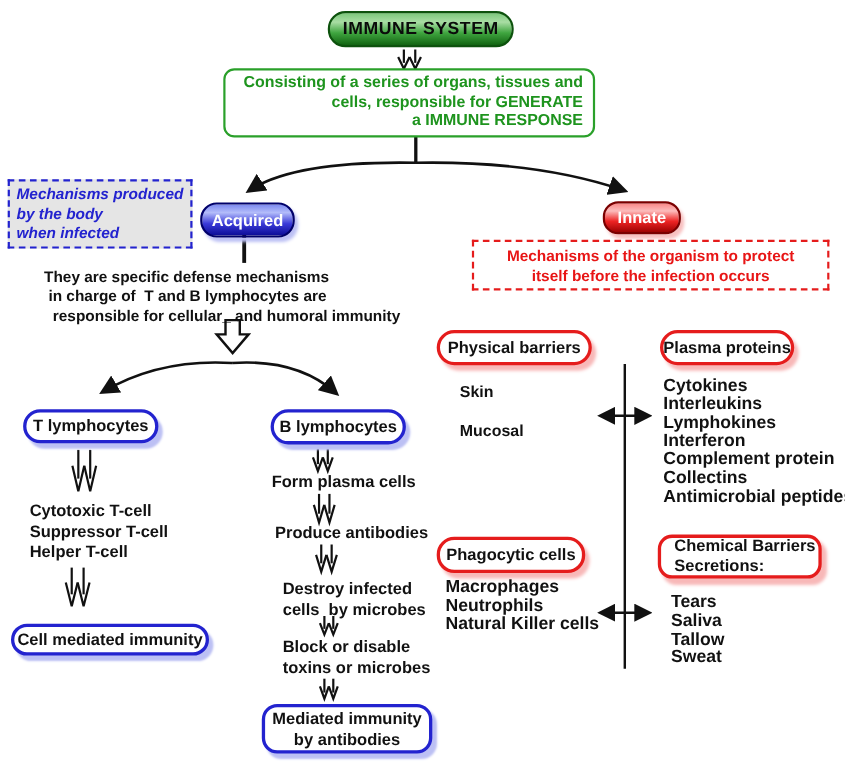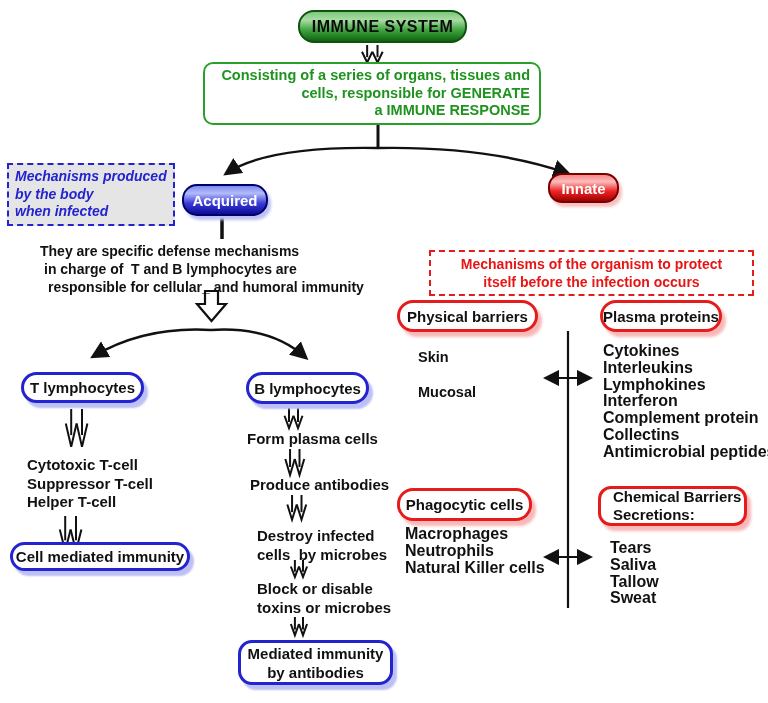--- a/index.html
+++ b/index.html
@@ -116,43 +116,43 @@
     <div class="ln">a IMMUNE RESPONSE</div>
   </div>
 
   <div class="abs dashed-blue" style="left:7px;top:163px;width:152px;">
     <div class="ln">Mechanisms produced</div>
     <div class="ln">by the body</div>
     <div class="ln">when infected</div>
   </div>
 
   <div class="abs pill-acquired" style="left:182px;top:184px;width:82px;height:28px;">Acquired</div>
-  <div class="abs pill-innate" style="left:548px;top:173px;width:67px;height:26px;">Innate</div>
-
-  <div class="abs dashed-red" style="left:429px;top:218px;width:313px;margin-top:32px;">
+  <div class="abs pill-innate" style="left:548px;top:183px;width:67px;height:26px;">Innate</div>
+
+  <div class="abs dashed-red" style="left:429px;top:218px;width:313px;">
     <div class="ln">Mechanisms of the organism to protect</div>
     <div class="ln">itself before the infection occurs</div>
   </div>
 
   <div class="abs" style="left:40px;top:242px;">
     <div class="ln">They are specific defense mechanisms</div>
     <div class="ln" style="padding-left:4px;">in charge of  T and B lymphocytes are</div>
     <div class="ln" style="padding-left:8px;">responsible for cellular_ and humoral immunity</div>
   </div>
 
   <div class="abs node-blue" style="left:21px;top:372px;width:117px;height:25px;">T lymphocytes</div>
   <div class="abs node-blue" style="left:246px;top:372px;width:117px;height:26px;">B lymphocytes</div>
 
   <div class="abs list15" style="left:27px;top:456px;">
     <div class="ln">Cytotoxic T-cell</div>
     <div class="ln">Suppressor T-cell</div>
     <div class="ln">Helper T-cell</div>
   </div>
 
-  <div class="abs node-blue" style="left:10px;top:542px;width:174px;height:23px;border-radius:15px;">Cell mediated immunity</div>
+  <div class="abs node-blue" style="left:10px;top:567px;width:174px;height:23px;border-radius:15px;">Cell mediated immunity</div>
 
   <div class="abs ln" style="left:247px;top:430px;font-size:15px;">Form plasma cells</div>
   <div class="abs ln" style="left:250px;top:476px;font-size:15px;">Produce antibodies</div>
   <div class="abs list15" style="left:257px;top:527px;">
     <div class="ln">Destroy infected</div>
     <div class="ln">cells  by microbes</div>
   </div>
   <div class="abs list15" style="left:257px;top:580px;">
     <div class="ln">Block or disable</div>
     <div class="ln">toxins or microbes</div>

